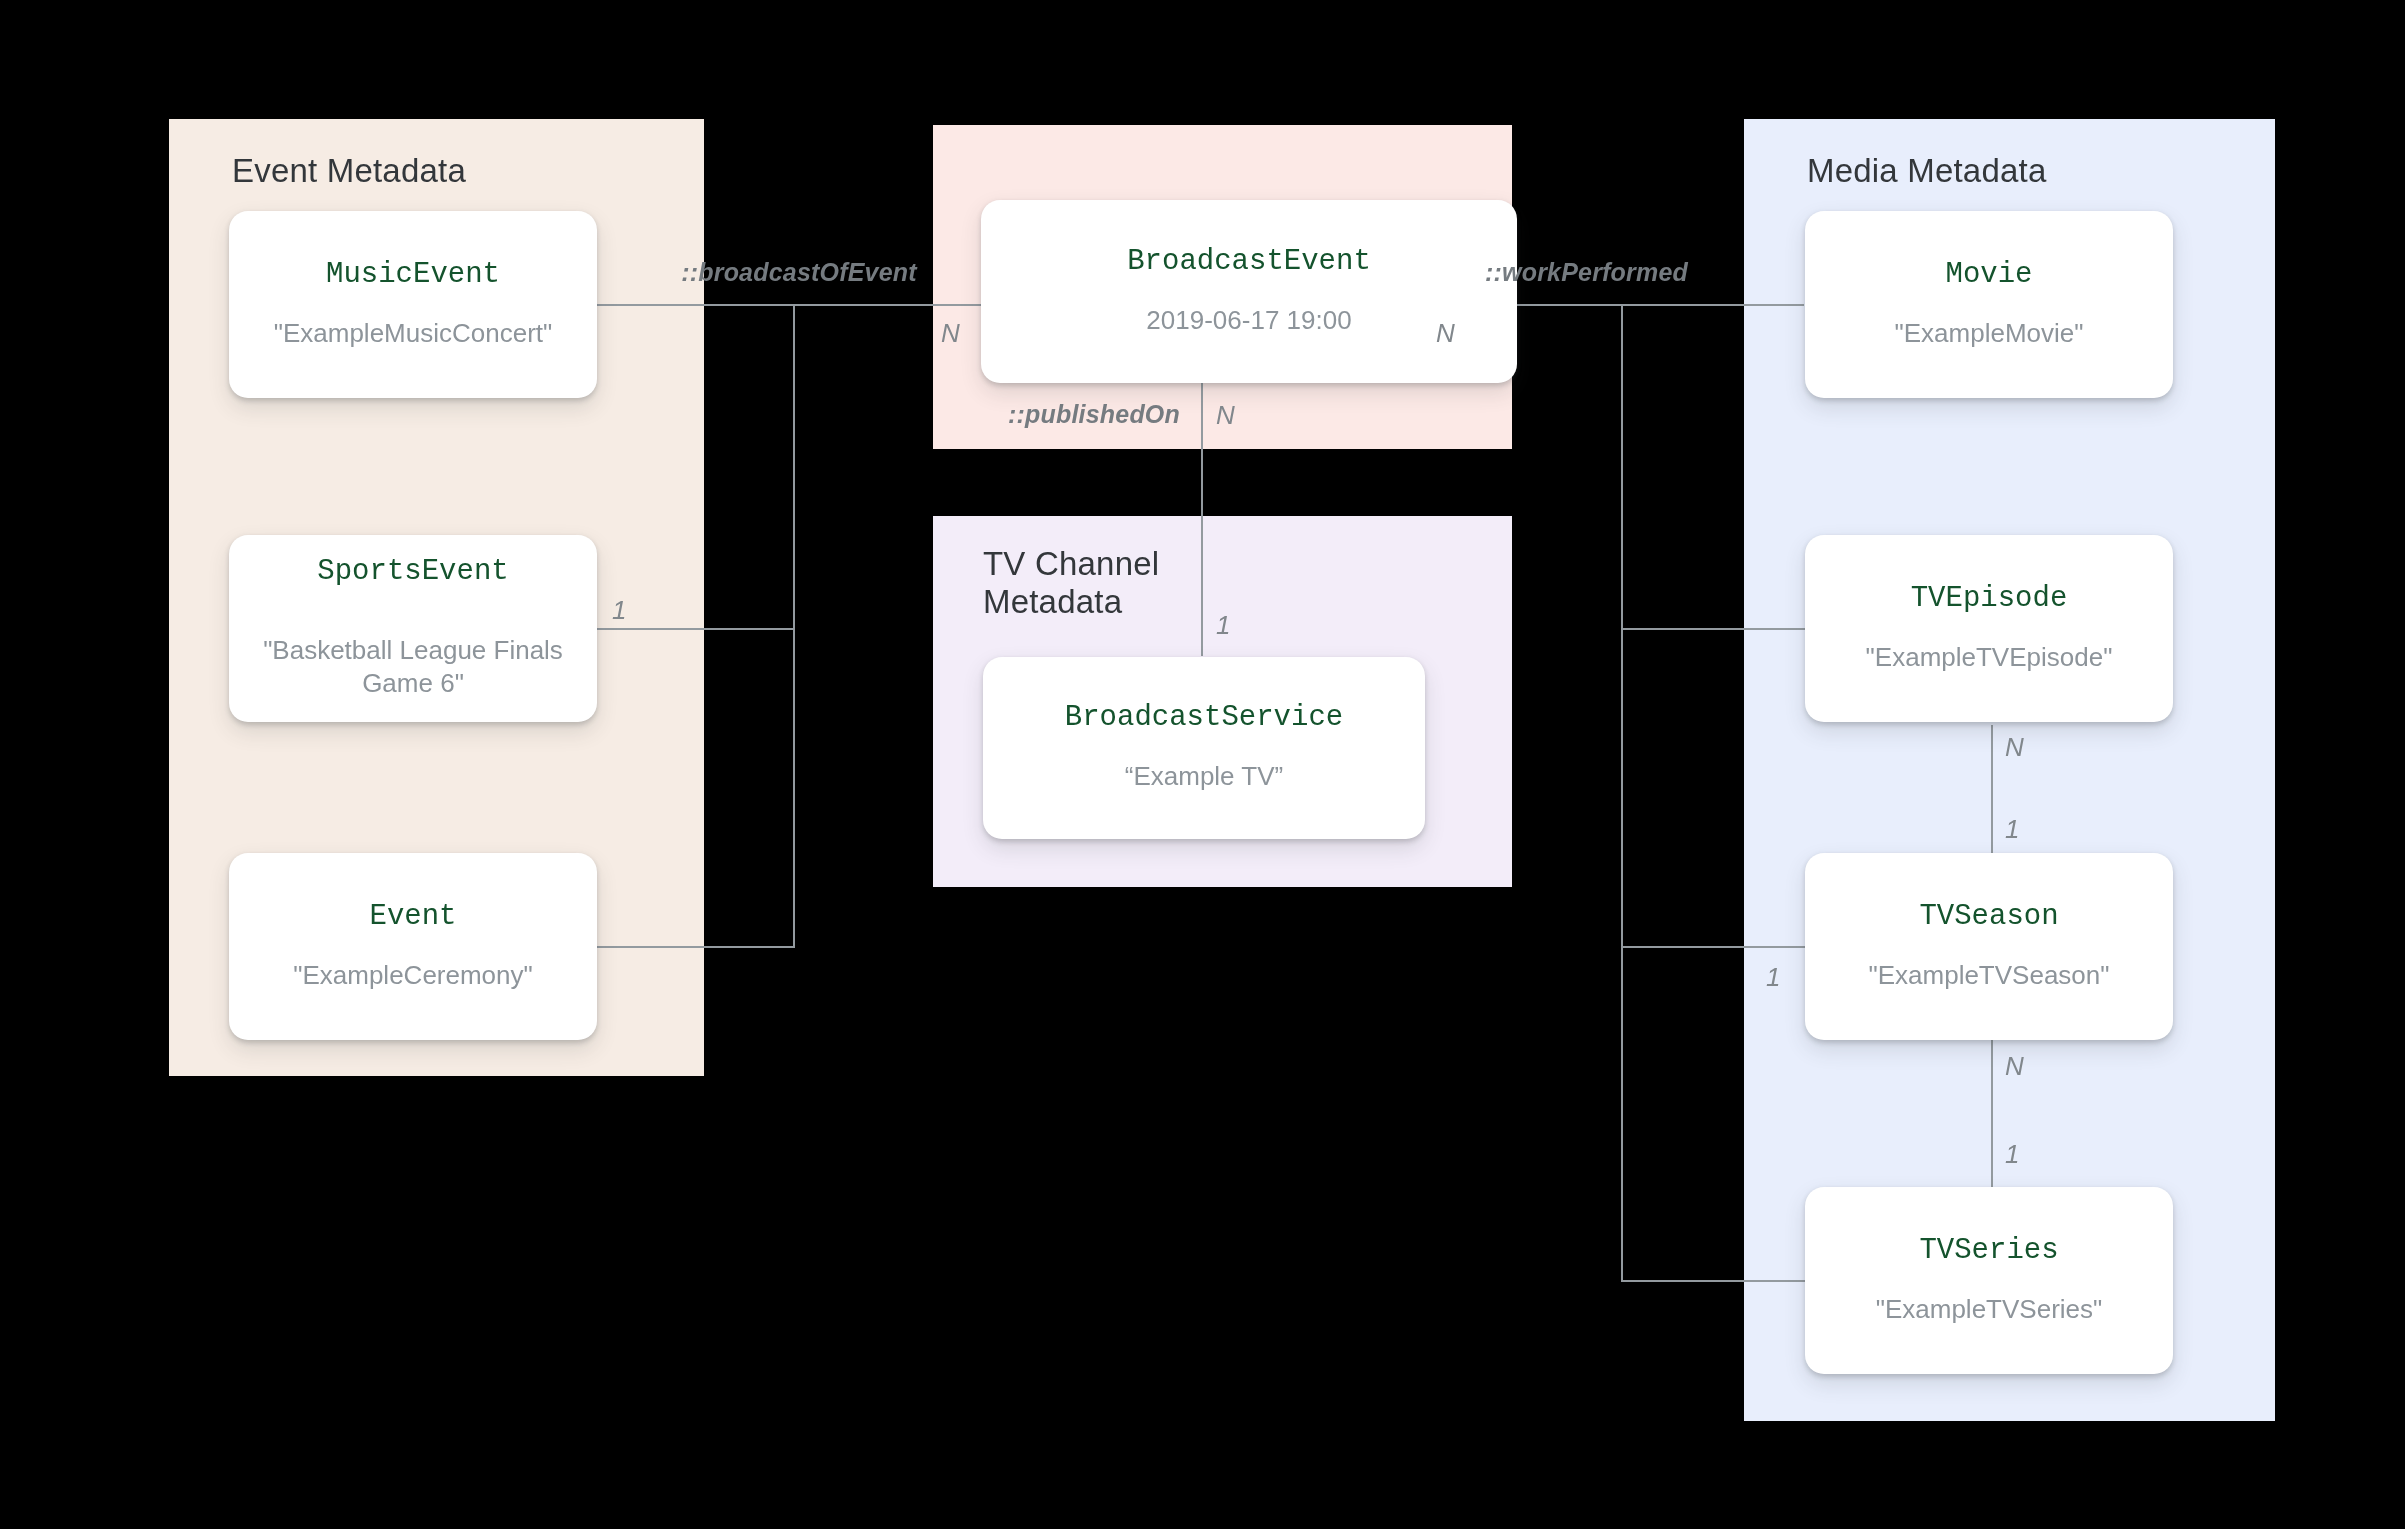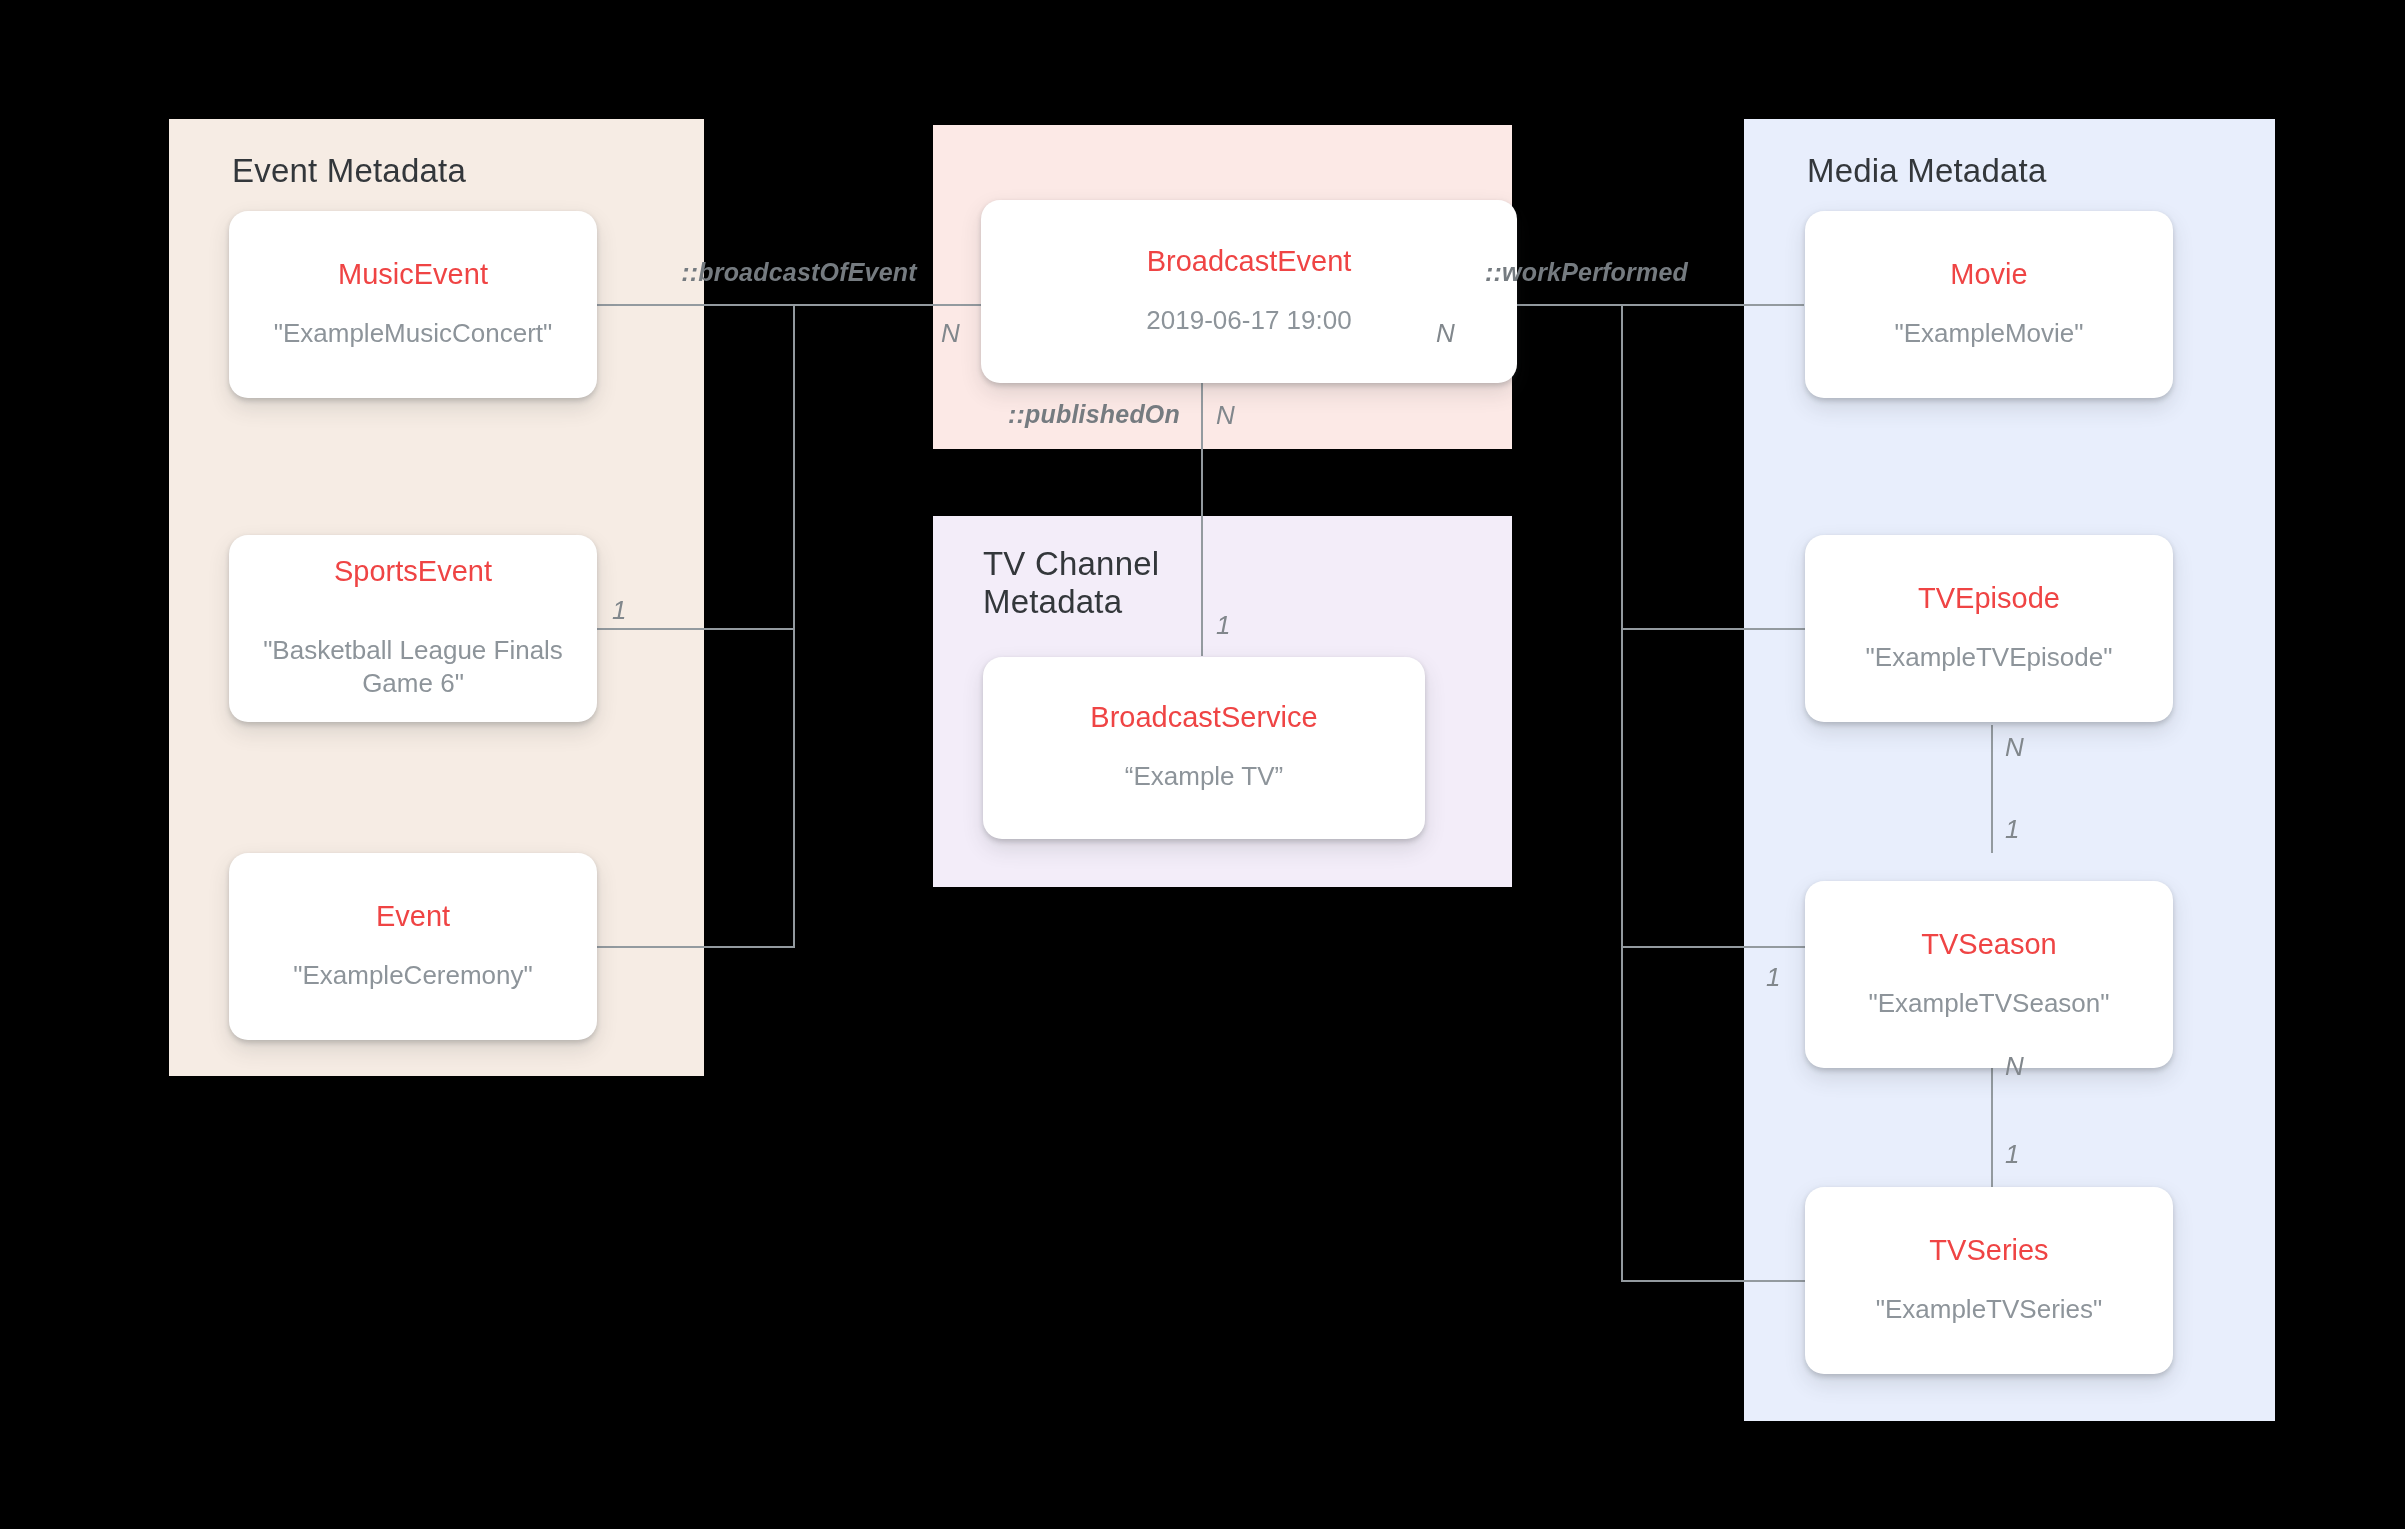--- a/index.html
+++ b/index.html
@@ -39,23 +39,24 @@
     display:flex;
     flex-direction:column;
     align-items:center;
     justify-content:center;
     text-align:center;
     padding:0 21px;
     box-sizing:border-box;
   }
   .card-title{
     font-size:29px;
-    color:#ef4444;
+    color:#14532d;
     margin-bottom:26px;
     line-height:1.1;
+    font-family:Liberation Mono, monospace;
   }
   .card-sub{
     font-size:26px;
     color:#8d949a;
     line-height:1.3;
   }
   .edge-label{
     position:absolute;
     z-index:4;
     font-size:25px;
@@ -132,21 +133,21 @@
   <div class="card" style="left:1805px;top:211px;width:368px;height:187px;">
     <div class="card-title">Movie</div>
     <div class="card-sub">"ExampleMovie"</div>
   </div>
 
   <div class="card" style="left:1805px;top:535px;width:368px;height:187px;">
     <div class="card-title">TVEpisode</div>
     <div class="card-sub">"ExampleTVEpisode"</div>
   </div>
 
-  <div class="card" style="left:1805px;top:853px;width:368px;height:187px;margin-top:28px;">
+  <div class="card" style="left:1805px;top:853px;width:368px;height:187px;">
     <div class="card-title">TVSeason</div>
     <div class="card-sub">"ExampleTVSeason"</div>
   </div>
 
   <div class="card" style="left:1805px;top:1187px;width:368px;height:187px;">
     <div class="card-title">TVSeries</div>
     <div class="card-sub">"ExampleTVSeries"</div>
   </div>
 
   <div class="edge-label" style="left:669px;top:258px;width:260px;text-align:center;">::broadcastOfEvent</div>

